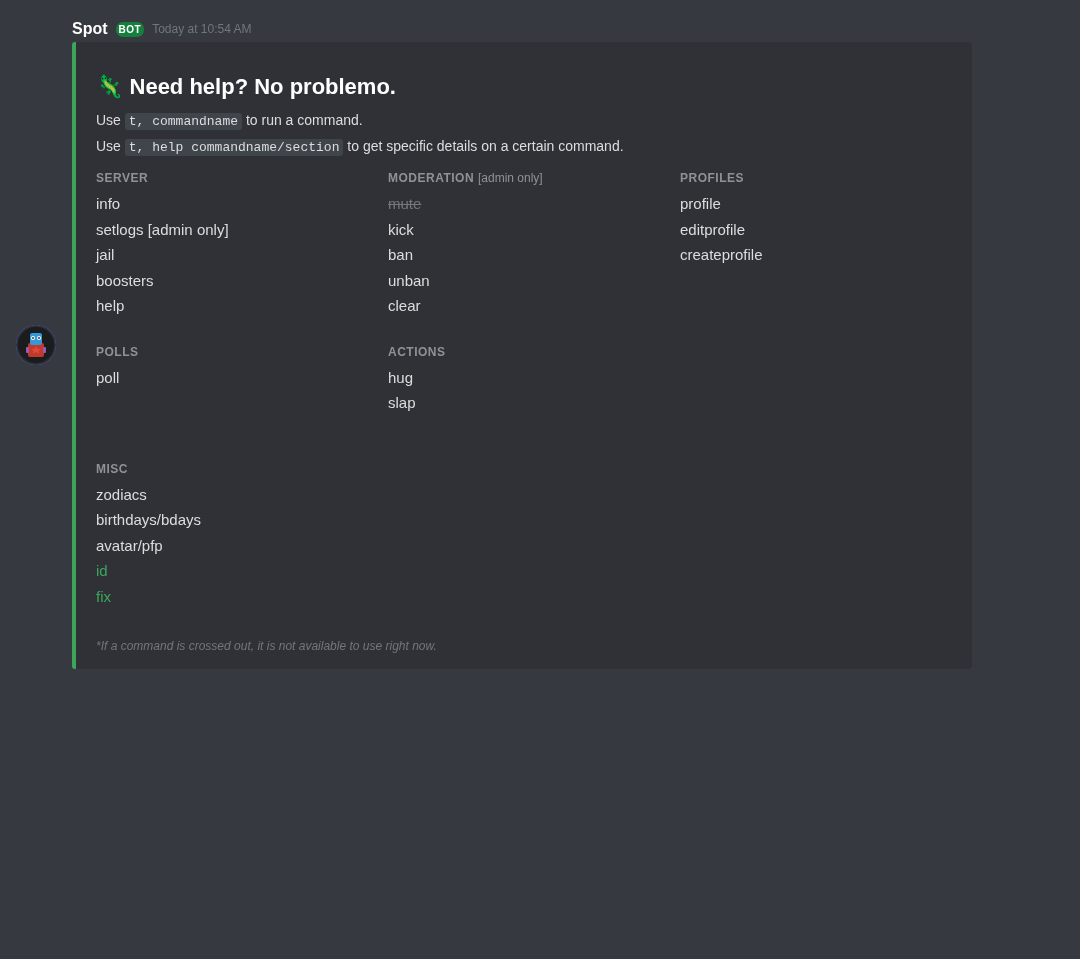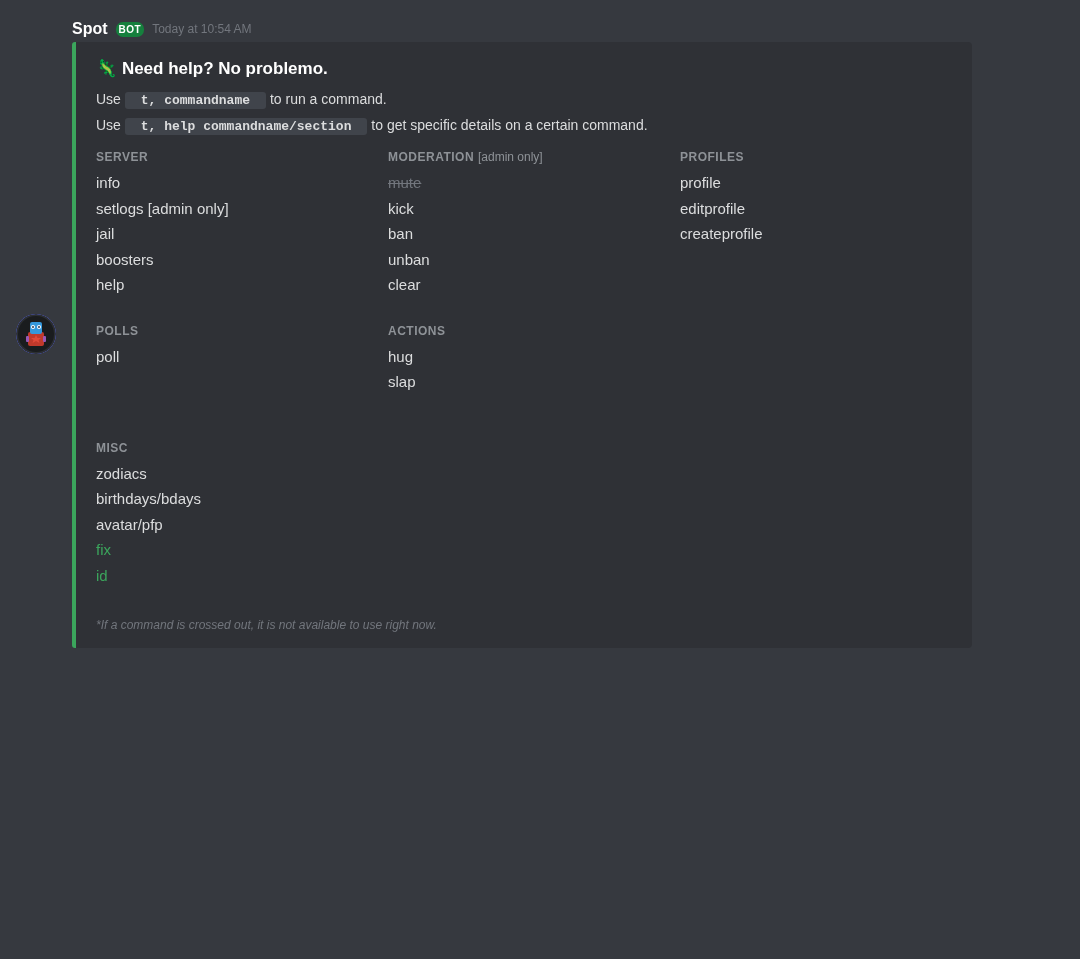--- a/index.html
+++ b/index.html
@@ -85,41 +85,41 @@
     }
 
     .embed-body {
       background-color: #2f3136;
       border-radius: 0 4px 4px 0;
       padding: 16px 20px;
       flex: 1;
     }
 
     .embed-title {
-      font-size: 17px;
+      font-size: 22px;
       font-weight: 700;
       color: #ffffff;
       margin-bottom: 10px;
+      margin-top: 16px;
     }
 
     .embed-desc {
       font-size: 14px;
       color: #dcddde;
       margin-bottom: 4px;
       line-height: 1.5;
     }
 
     .embed-desc code {
       background-color: #40444b;
       color: #dcddde;
-      padding: 1px 16px;
+      padding: 1px 4px;
       border-radius: 3px;
       font-family: 'Courier New', Courier, monospace;
       font-size: 13px;
-      font-weight: bold;
     }
 
     .commands-grid {
       display: grid;
       grid-template-columns: 1fr 1fr 1fr;
       gap: 8px 20px;
       margin-top: 14px;
     }
 
     .section {
@@ -253,22 +253,22 @@
             <div class="section-title">ACTIONS</div>
             <div class="command-item">hug</div>
             <div class="command-item">slap</div>
           </div>
 
           <div class="section misc-section">
             <div class="section-title">MISC</div>
             <div class="command-item">zodiacs</div>
             <div class="command-item">birthdays/bdays</div>
             <div class="command-item">avatar/pfp</div>
+            <div class="command-item highlight">id</div>
             <div class="command-item highlight">fix</div>
-            <div class="command-item highlight">id</div>
           </div>
 
         </div>
 
         <div class="footer-note">*If a command is crossed out, it is not available to use right now.</div>
 
       </div>
     </div>
   </div>
 </div>

